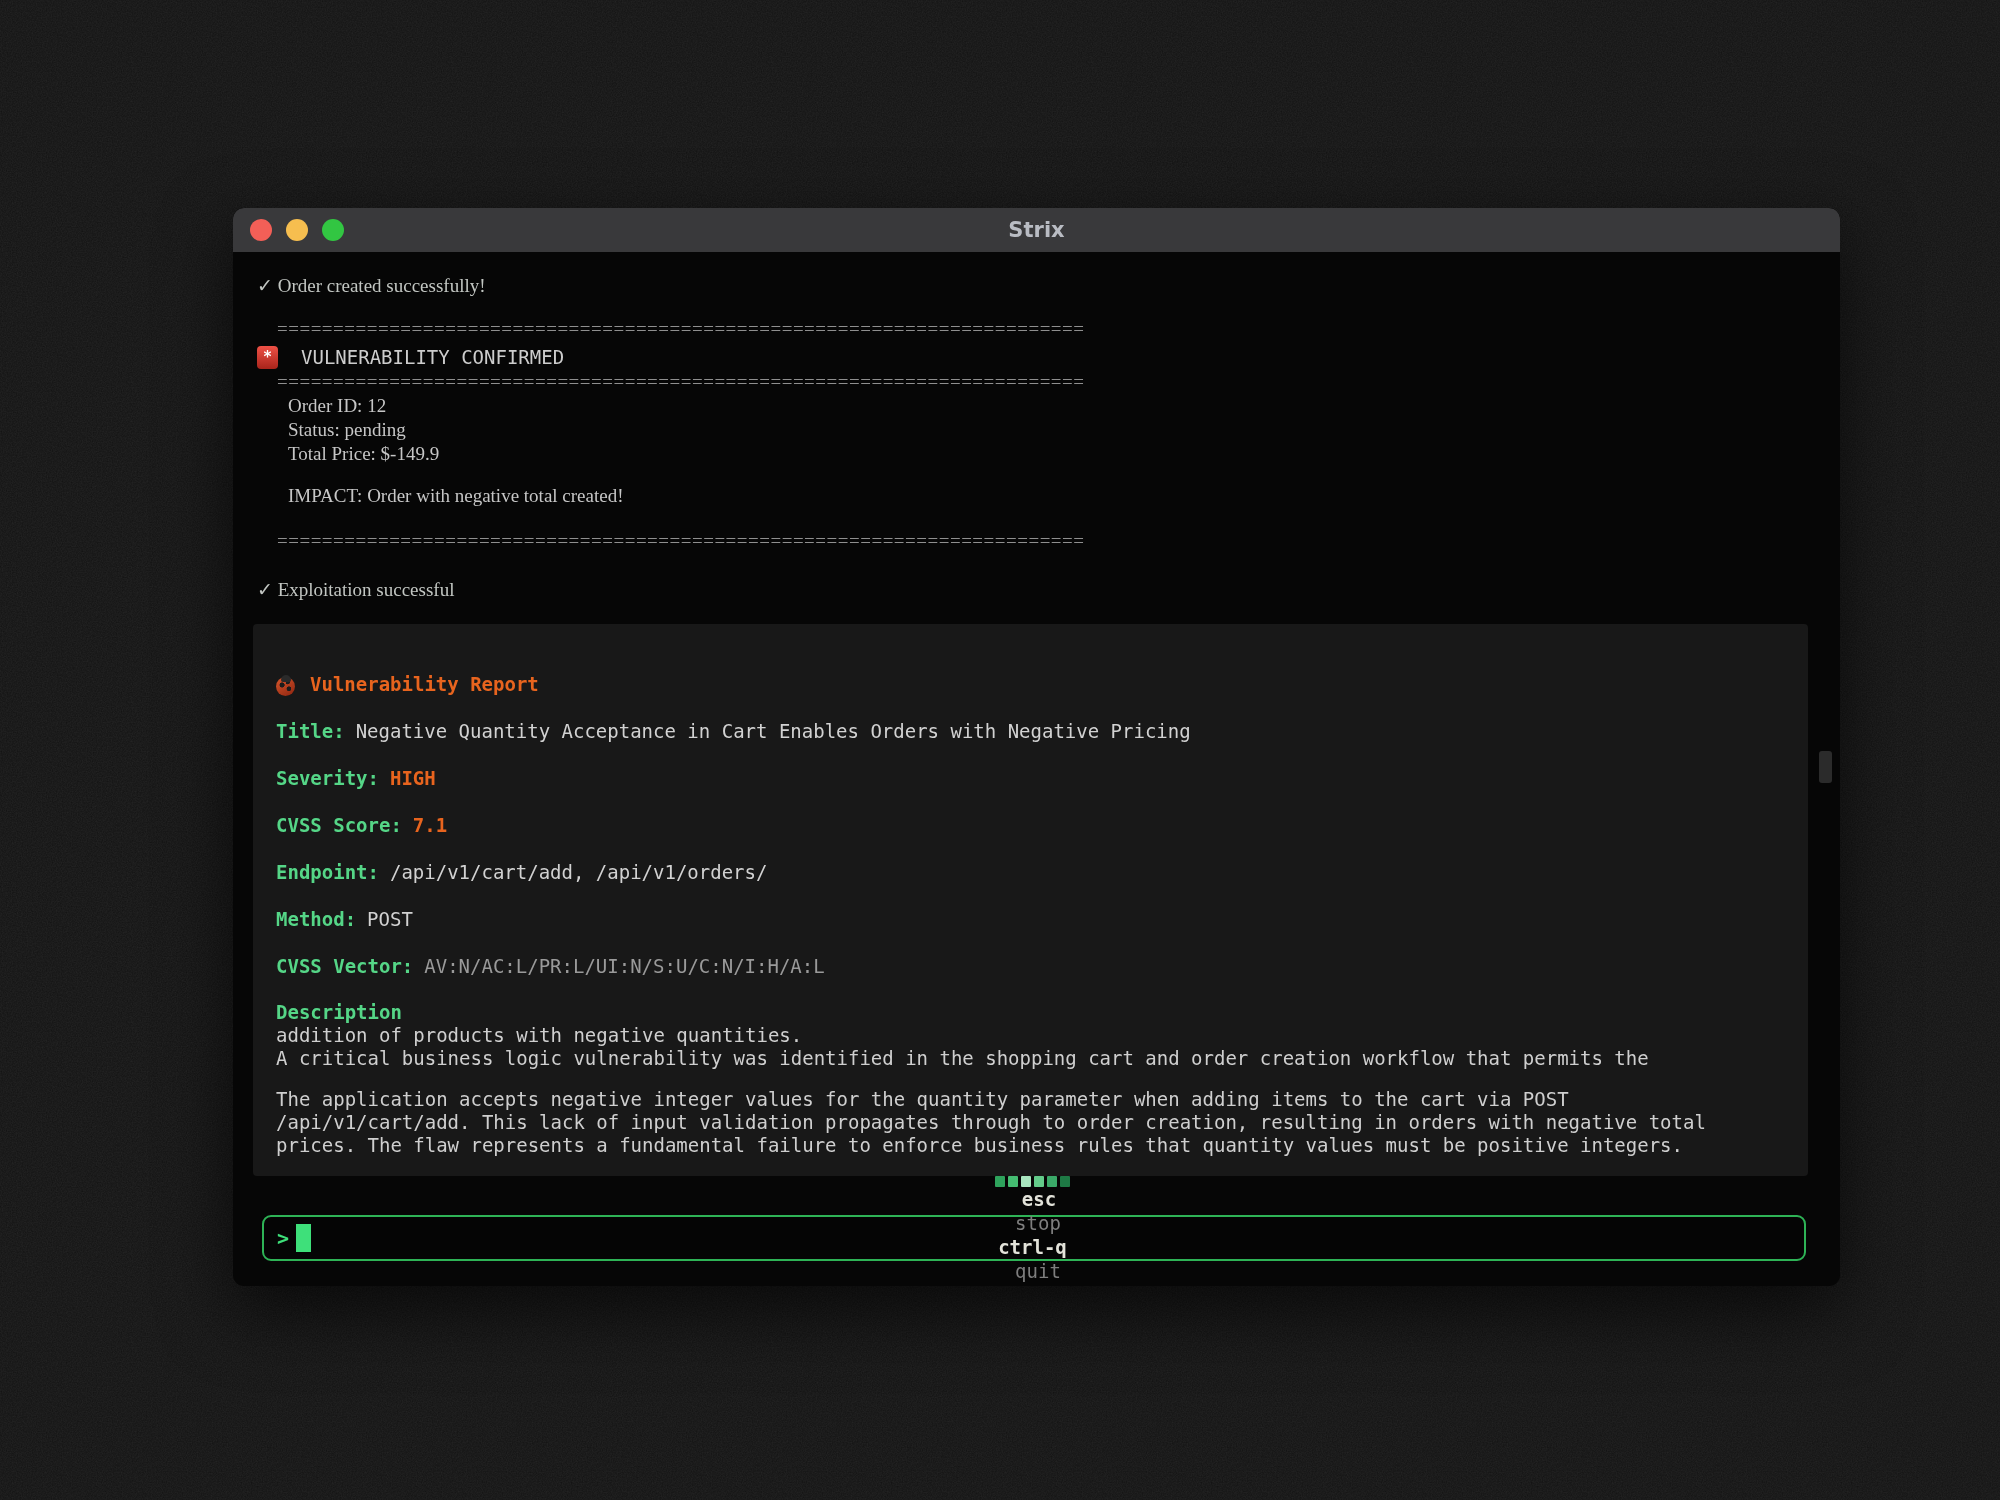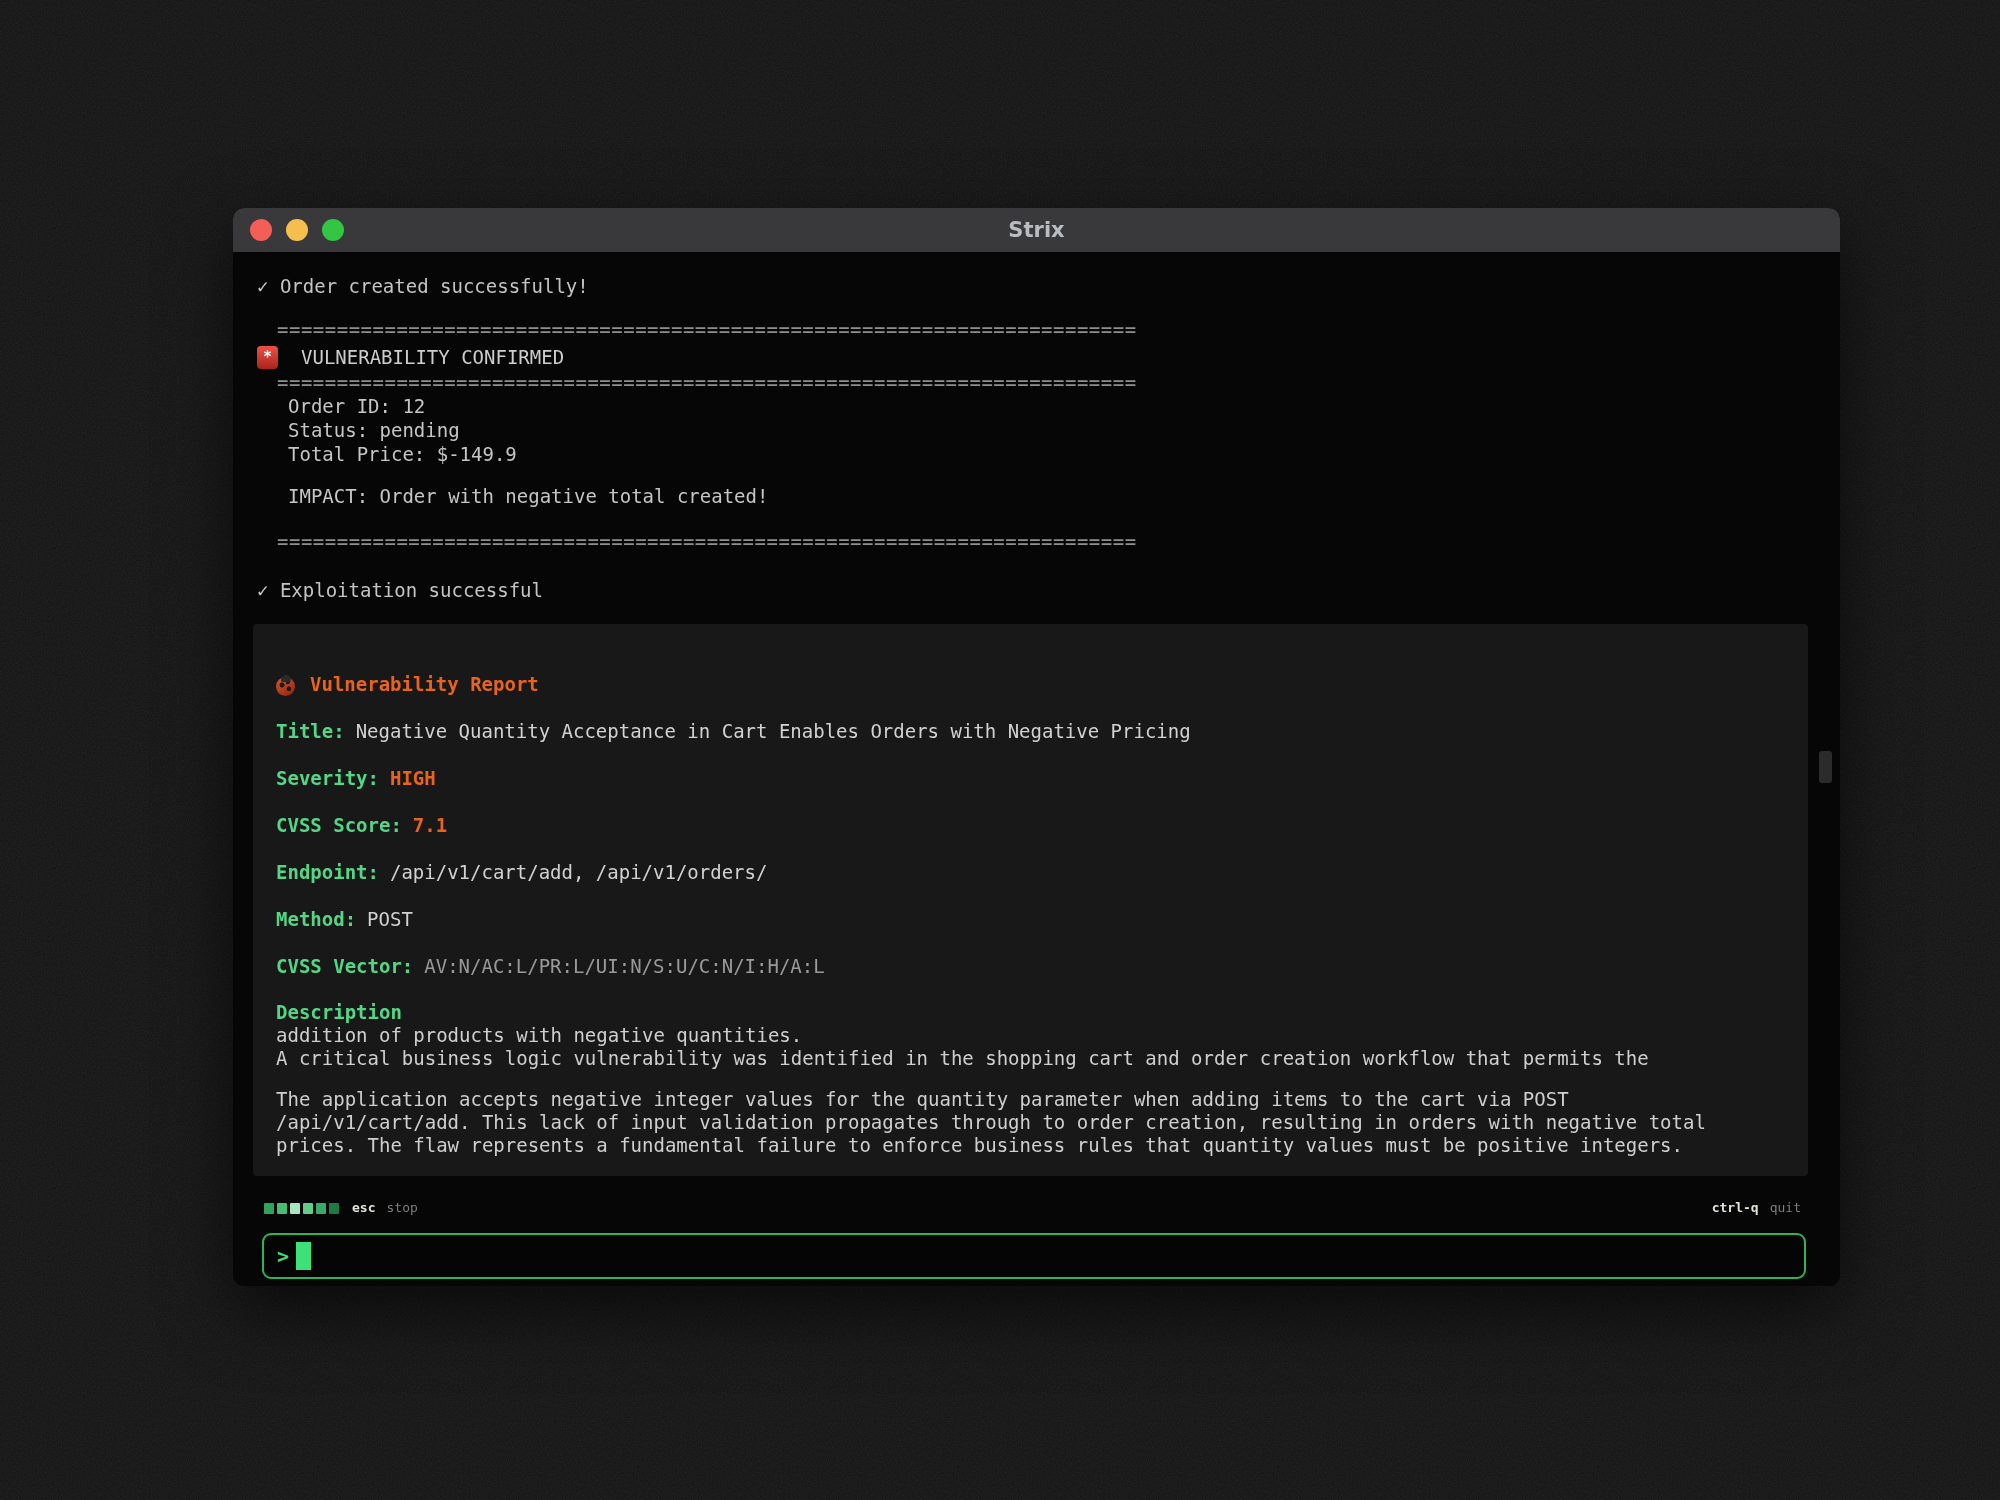--- a/index.html
+++ b/index.html
@@ -19,21 +19,21 @@
   .lights { position:absolute; left:17px; top:0; height:44px; display:flex;
             align-items:center; gap:14px; }
   .light { width:22px; height:22px; border-radius:50%; border:none; padding:0; cursor:pointer; }
   .light.red    { background:#f35f57; }
   .light.yellow { background:#f6be4f; }
   .light.green  { background:#32c642; }
   .win-title { margin:0 auto; font:bold 21px "DejaVu Sans", sans-serif; color:#b9bcc3; }
 
   
   .term { padding:0 30px 0 24px; font-size:19px; line-height:24px; color:#c6c6c6; }
-  .line { white-space:pre; }
+  .line { white-space:pre;font-family:Liberation Serif, serif; }
   .check-line { margin-top:22px; color:#c2c6c2; }
   .sep { margin-top:19px; padding-left:20px; color:#8f8f8f; letter-spacing:.5px;
          overflow:hidden; max-height:24px; }
   .sep2 { margin-top:0; }
   .sep3 { margin-top:21px; }
   .banner { margin-top:3px; height:26px; line-height:26px; display:flex; align-items:center;
             color:#cdcdcd; }
   .siren-icon { display:inline-flex; width:21px; height:23px; margin-right:23px;
                 background:linear-gradient(180deg,#ef5146,#a8241b); border-radius:4px;
                 align-items:center; justify-content:center;
@@ -63,22 +63,22 @@
   .val-dim { color:#9a9a9a; }
   .desc-head { margin-top:22px; color:#55d687; font-weight:bold; }
   .para { line-height:23px; }
   .para + .para { margin-top:18px; }
   .para .pline { white-space:pre; color:#cfcfcf; }
 
   .scroll-thumb { position:absolute; left:1586px; top:543px; width:13px; height:32px;
                   background:#2b2b2b; border-radius:3px; }
 
   
-  .statusbar { margin-top:18px; padding:0 9px 0 7px; height:28px; display:flex;
-               align-items:center; font-size:13px; }
+  .statusbar { padding:0 9px 0 7px; height:28px; display:flex;
+               align-items:center; font-size:19px;flex-direction:column; }
   .spinner { display:flex; gap:3px; align-items:center; }
   .spinner span { width:10px; height:11px; border-radius:1px; display:inline-block; }
   .key { font-weight:bold; color:#e3e3da; }
   .esc-key { margin-left:13px; }
   .action { color:#7e7e7e; margin-left:11px; }
   .spacer { flex:1; }
 
   
   .inputbox { margin:11px 4px 0 5px; height:46px; border:2px solid #2eb356; border-radius:9px;
               background:#050505; display:flex; align-items:center; padding-left:13px;

